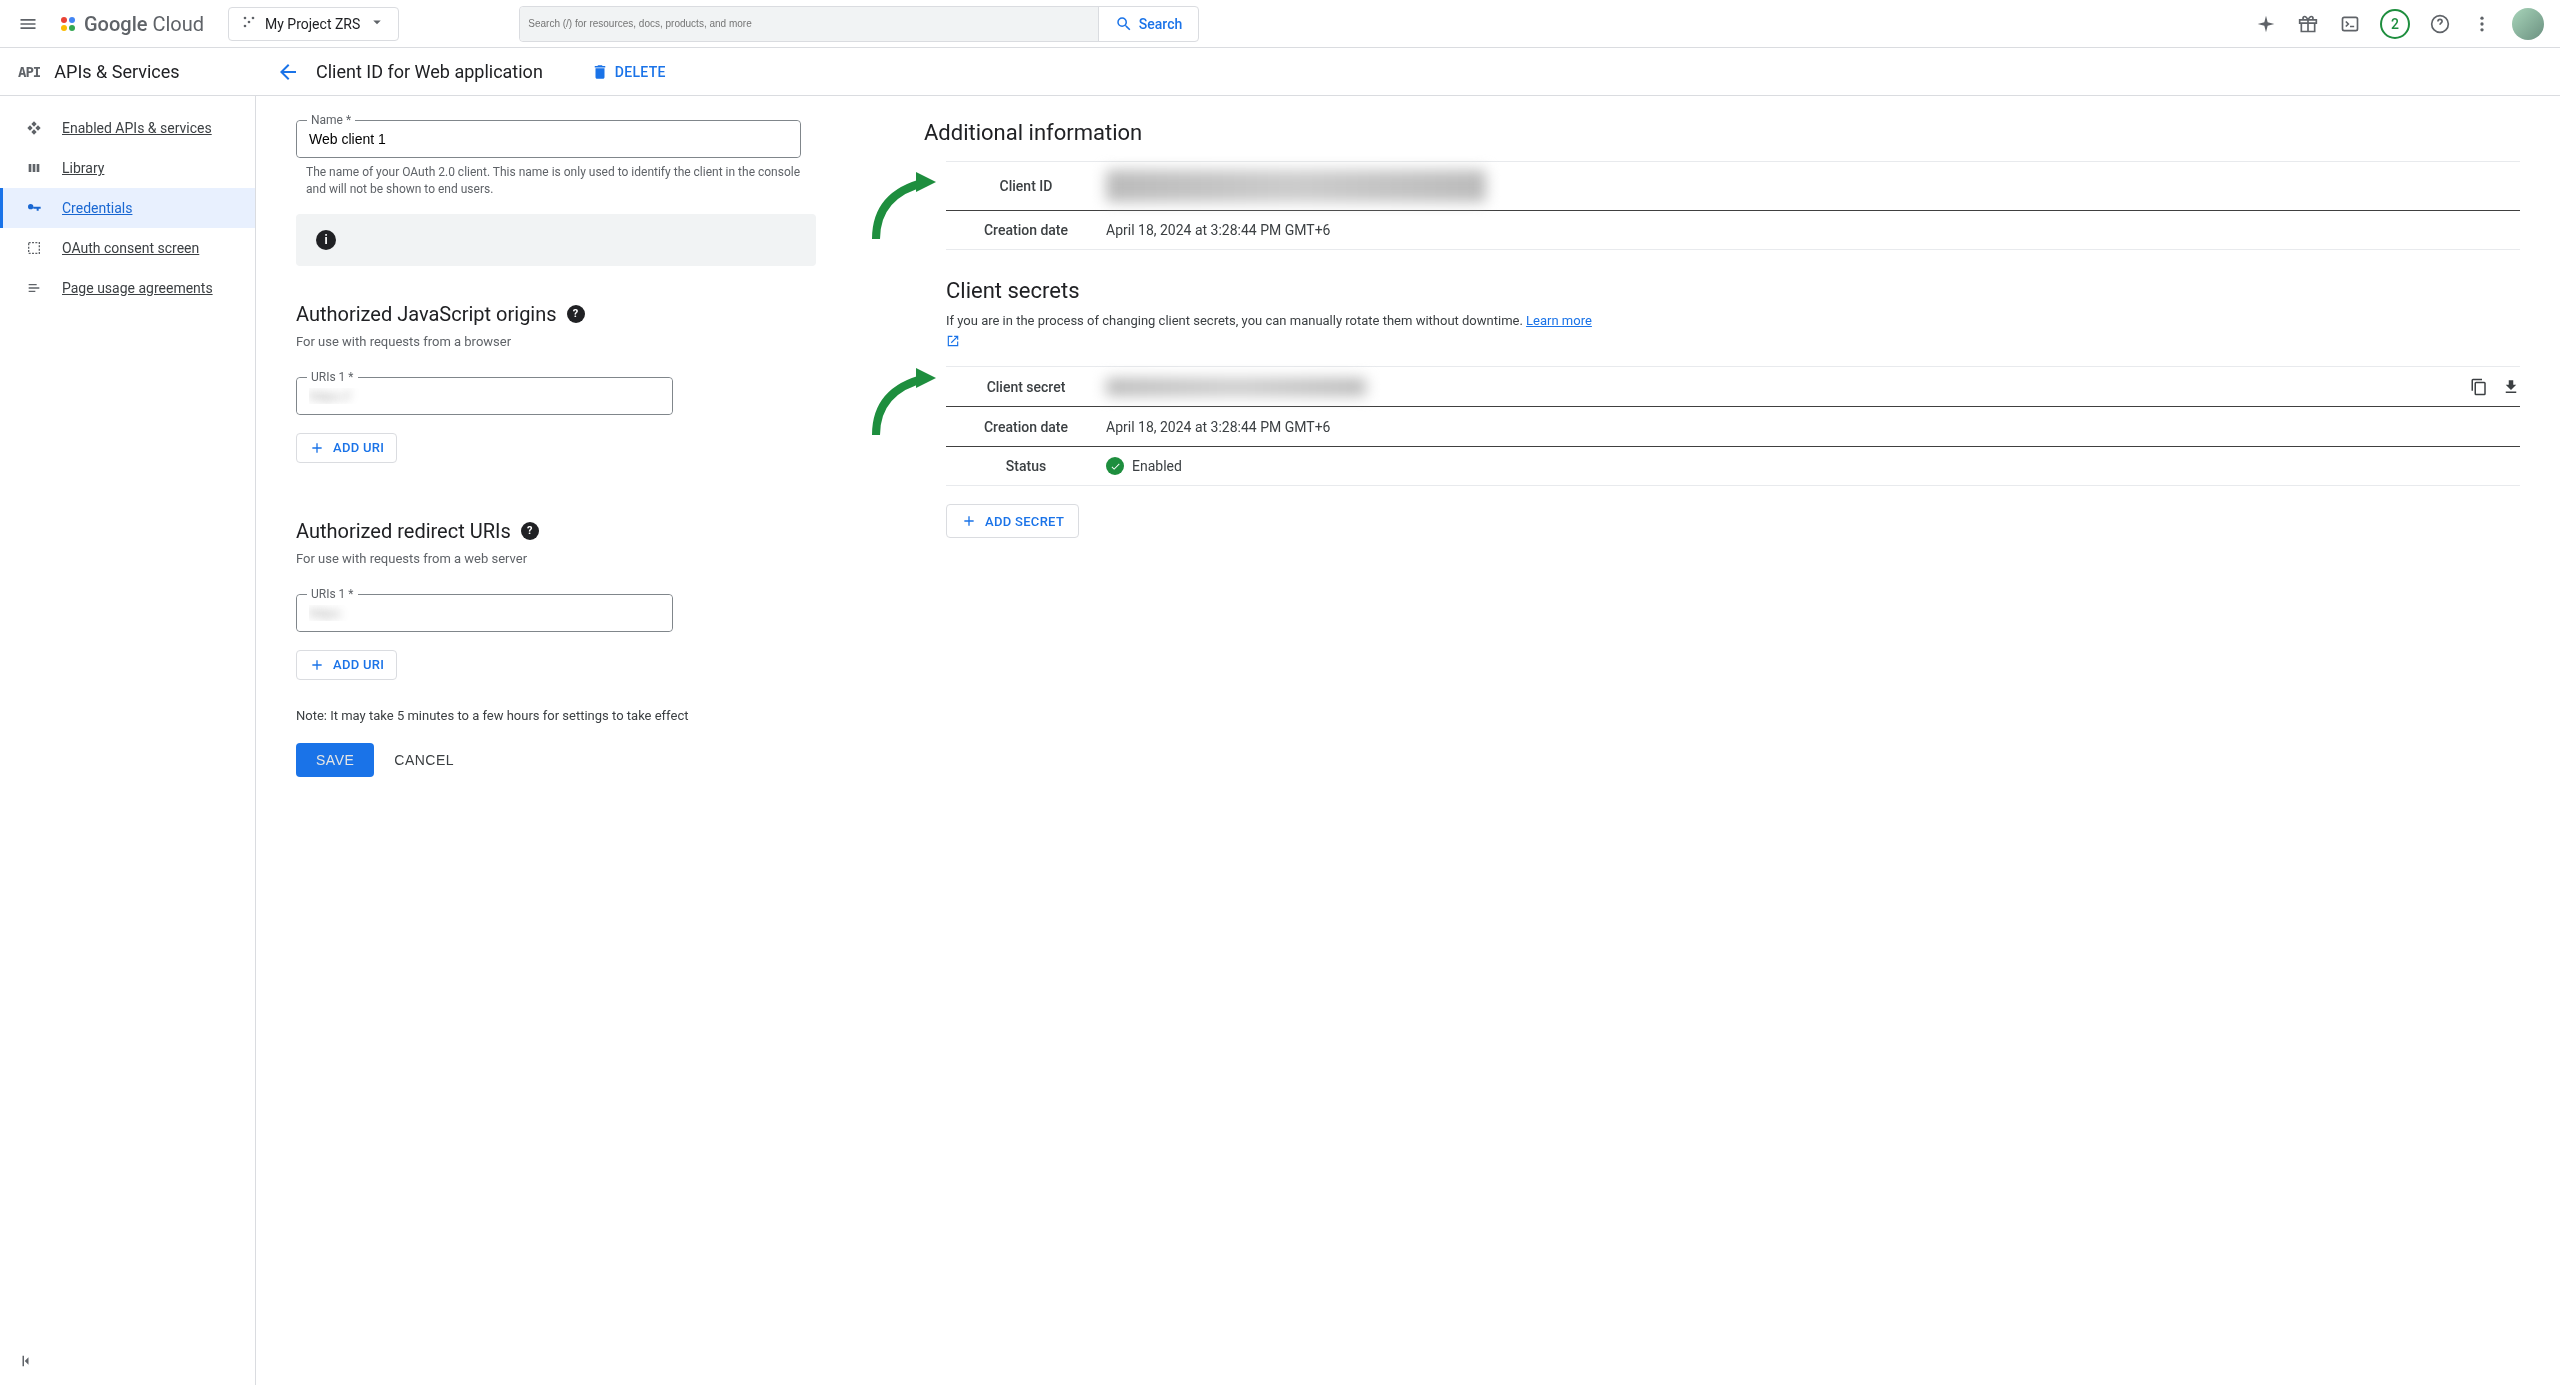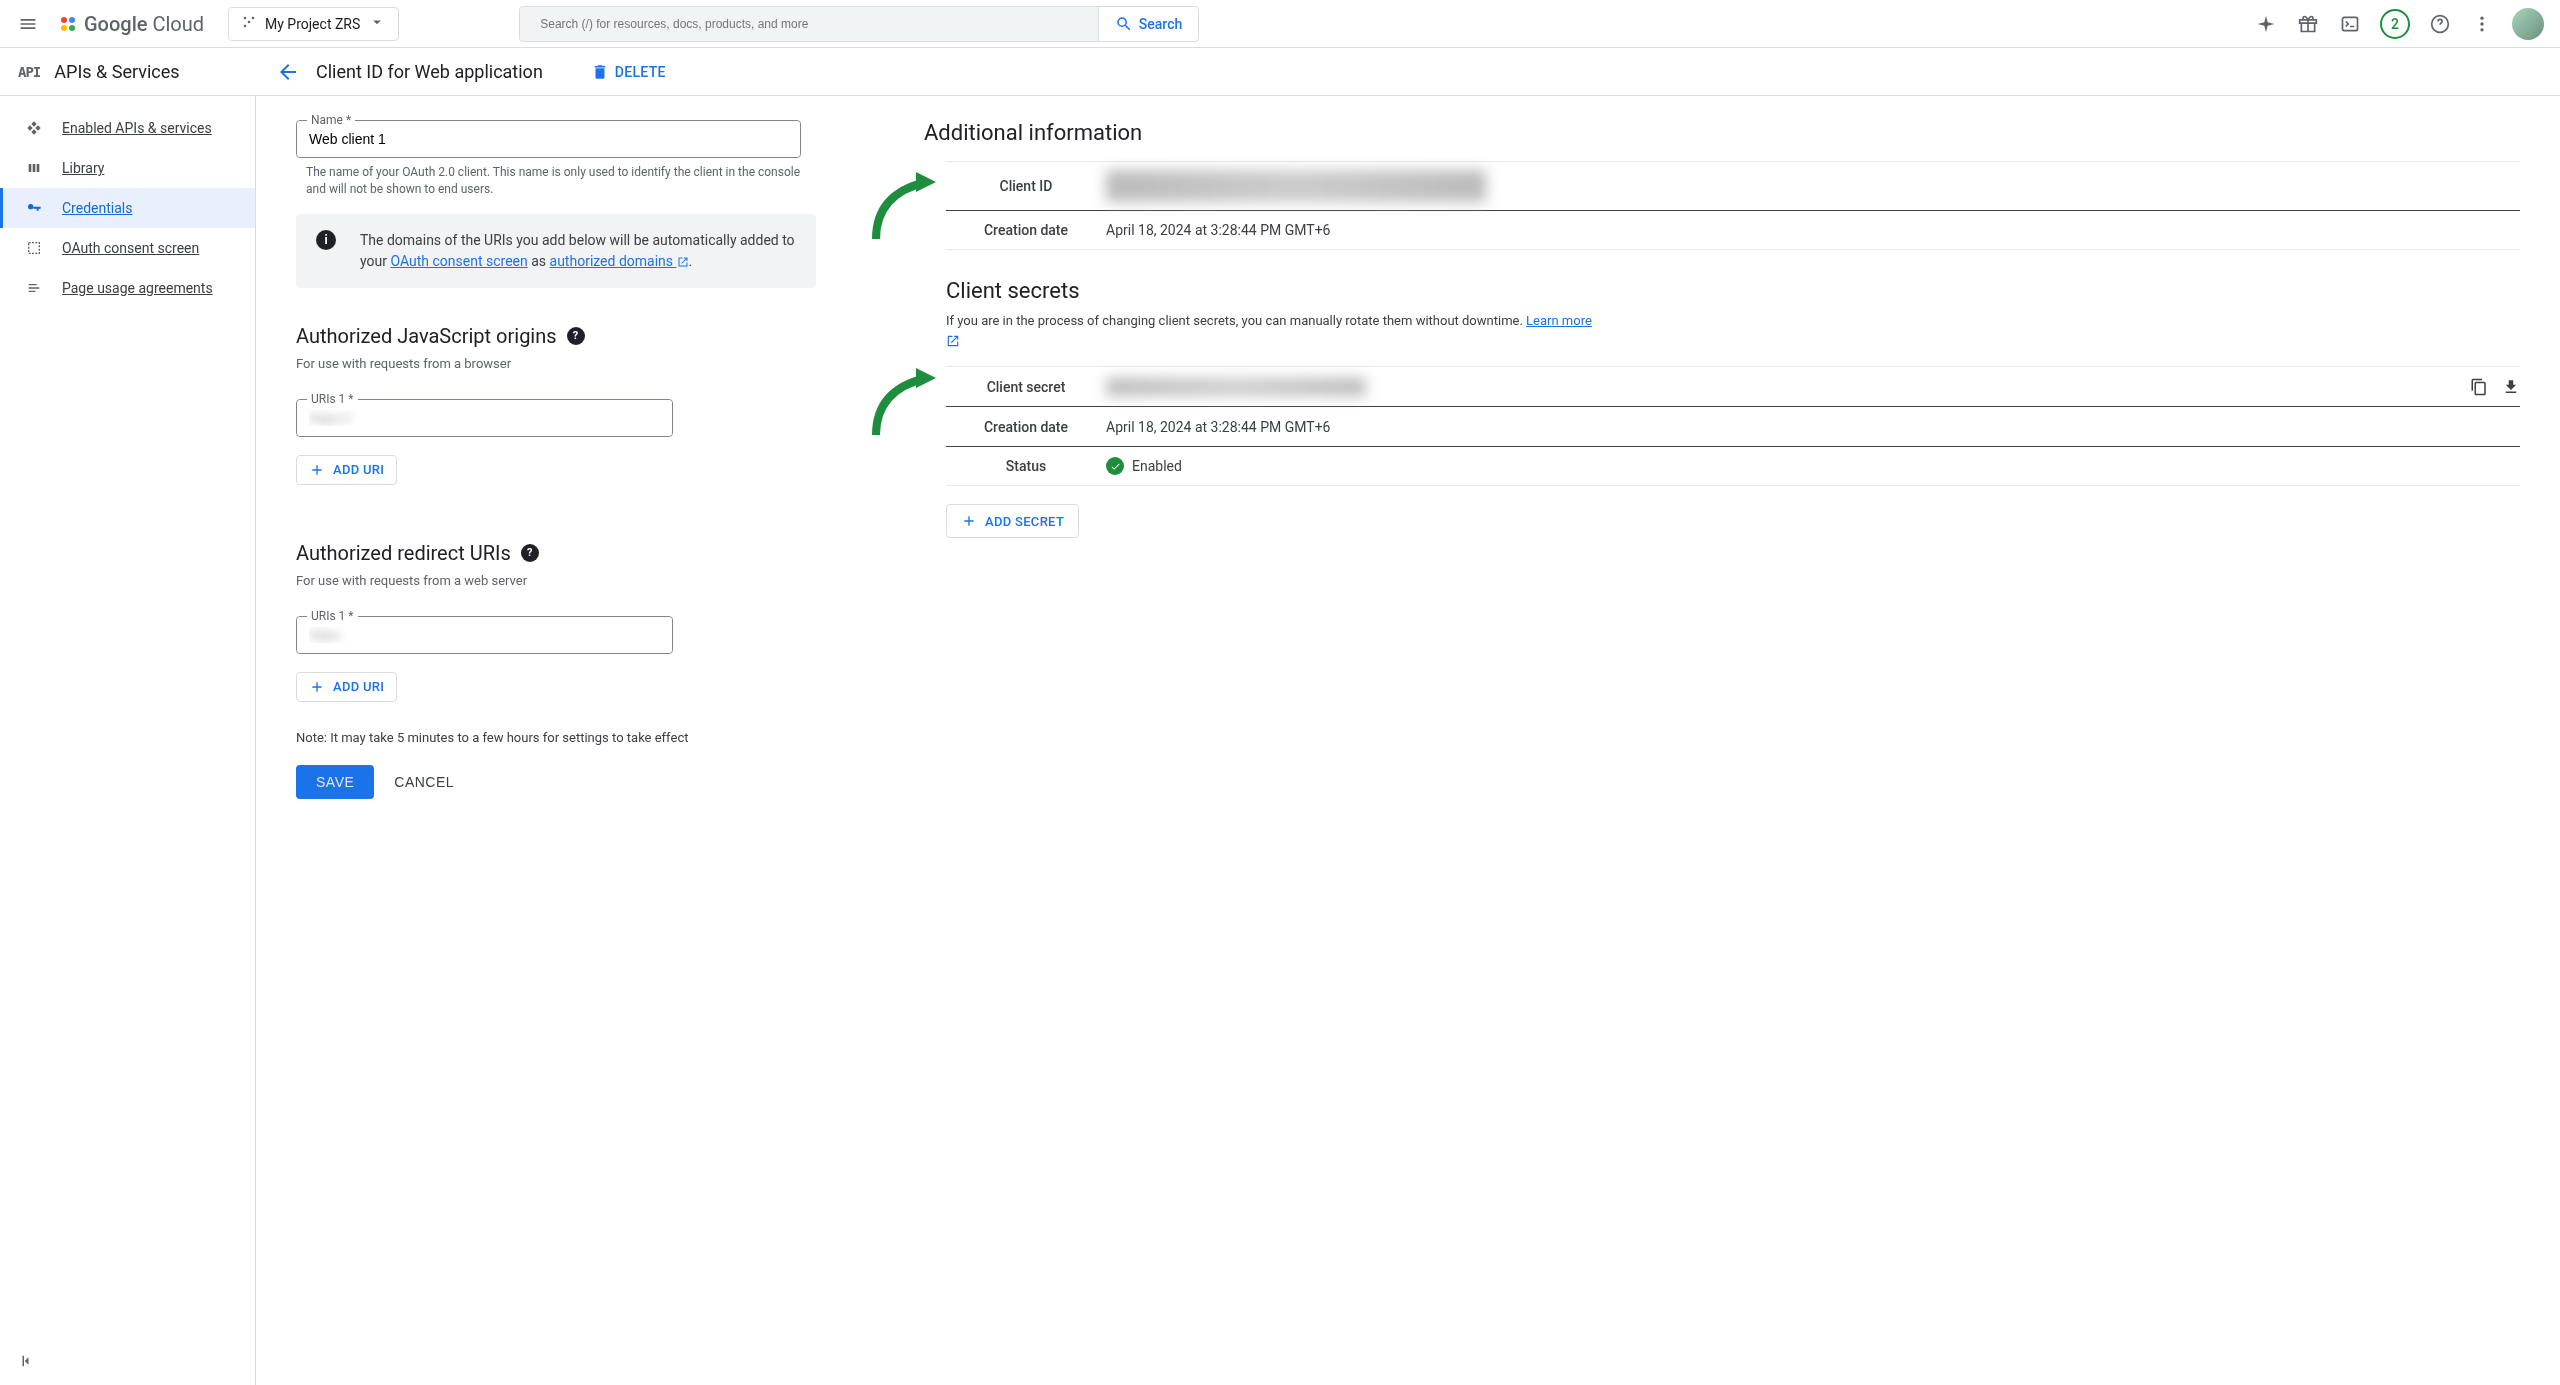--- a/index.html
+++ b/index.html
@@ -34,22 +34,22 @@
   display: flex;
   margin-left: 120px;
   border: 1px solid #dadce0;
   border-radius: 4px;
   height: 36px;
   width: 680px;
 }
 .search-input {
   flex: 1;
   border: none;
-  padding: 6px 20px;
-  font-size: 12px;
+  padding: 6px 8px;
+  font-size: 10px;
   background: #f1f3f4;
   color: #5f6368;
   border-top-left-radius: 4px;
   border-bottom-left-radius: 4px;
 }
 .search-btn {
   display: flex; align-items: center;
   padding: 0 16px;
   border-left: 1px solid #dadce0;
   cursor: pointer;
@@ -414,30 +414,20 @@
 
     <div class="col-left">
       <div class="field-outline" style="width:505px;">
         <span class="field-label">Name *</span>
         <input class="field-input" value="Web client 1" style="">
       </div>
       <div class="helper">The name of your OAuth 2.0 client. This name is only used to identify the client in the console and will not be shown to end users.</div>
 
       <div class="info-banner">
         <div class="info-ic">i</div>
-        <div class="info-text">
-          <span>The domains of the URIs you add below will be automatically added to your </span>
-          <a href="#">OAuth consent screen</a>
-          <span> as </span>
-          <a href="#"><span>authorized domains</span> <span class="ext-icon">
-                <svg width="12" height="12" viewBox="0 0 24 24">
-                  <path fill="#1a73e8" d="M14 3v2h3.59l-9.3 9.29 1.42 1.42L19 6.41V10h2V3h-7zM5 5h6V3H3v18h18v-8h-2v6H5V5z"></path>
-                </svg>
-              </span></a><span>.</span>
-        </div>
       </div>
 
       <div class="section-title">
         <span>Authorized JavaScript origins</span>
         <span class="help-icon">?</span>
       </div>
       <div class="section-sub">For use with requests from a browser</div>
 
       <div class="field-outline uri-field">
         <span class="field-label">URIs 1 *</span>

